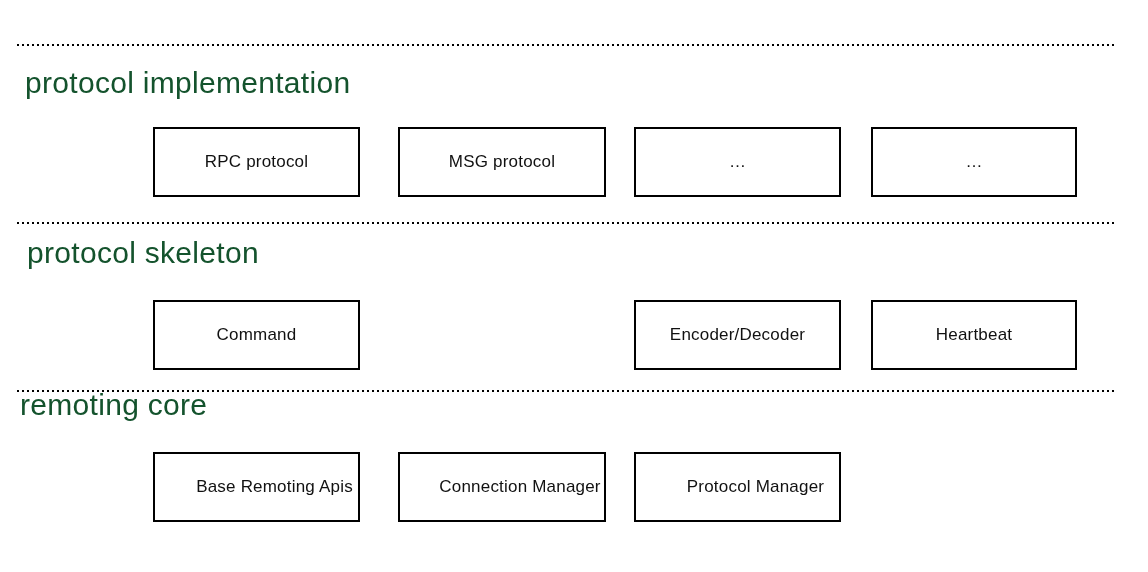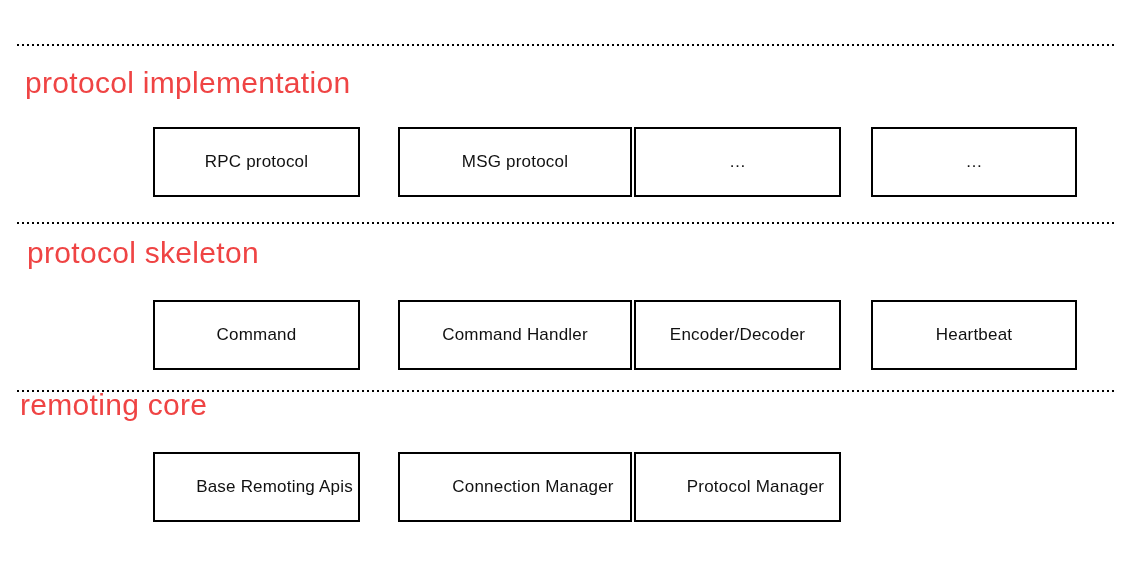--- a/index.html
+++ b/index.html
@@ -22,42 +22,42 @@
     height: 2px;
     background-image: repeating-linear-gradient(90deg, #000 0, #000 2.4px, transparent 2.4px, transparent 5px);
   }
   .layer-title {
     position: absolute;
     margin: 0;
     font-size: 30px;
     font-weight: 300;
     line-height: 1.1;
     letter-spacing: 0.3px;
-    color: #ef4444;
+    color: #14532d;
     white-space: nowrap;
   }
   .box {
     position: absolute;
     height: 70px;
     box-sizing: border-box;
     border: 2px solid #000000;
     background: #ffffff;
     display: flex;
     align-items: center;
     justify-content: center;
   }
   .box-label {
     font-size: 17px;
     color: #111111;
     letter-spacing: 0.2px;
     white-space: nowrap;
   }
   
   .col-1 { left: 153px; width: 207px; }
-  .col-2 { left: 398px; width: 234px; }
+  .col-2 { left: 398px; width: 208px; }
   .col-3 { left: 634px; width: 207px; }
   .col-4 { left: 871px; width: 206px; }
   
   .row-1 { top: 127px; }
   .row-2 { top: 300px; }
   .row-3 { top: 452px; padding-left: 36px; }
 </style>
 </head>
 <body>
 
@@ -78,23 +78,20 @@
   <div class="box row-1 col-4">
     <span class="box-label">…</span>
   </div>
 
   <div class="divider" style="top:222px"></div>
   <h2 class="layer-title" style="top:236px;left:27px">protocol skeleton</h2>
 
   <div class="box row-2 col-1">
     <span class="box-label">Command</span>
   </div>
-  <div class="box row-2 col-2">
-    <span class="box-label">Command Handler</span>
-  </div>
   <div class="box row-2 col-3">
     <span class="box-label">Encoder/Decoder</span>
   </div>
   <div class="box row-2 col-4">
     <span class="box-label">Heartbeat</span>
   </div>
 
   <div class="divider" style="top:390px"></div>
   <h2 class="layer-title" style="top:388px;left:20px">remoting core</h2>
 

